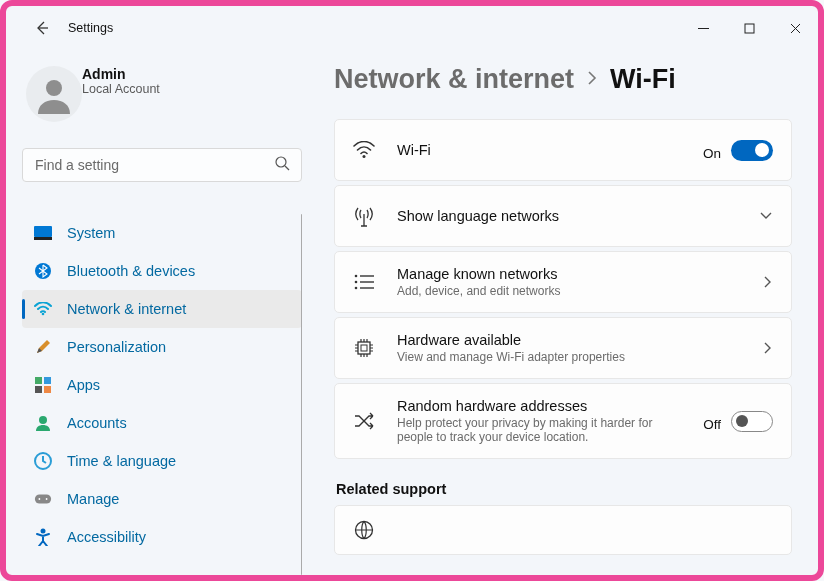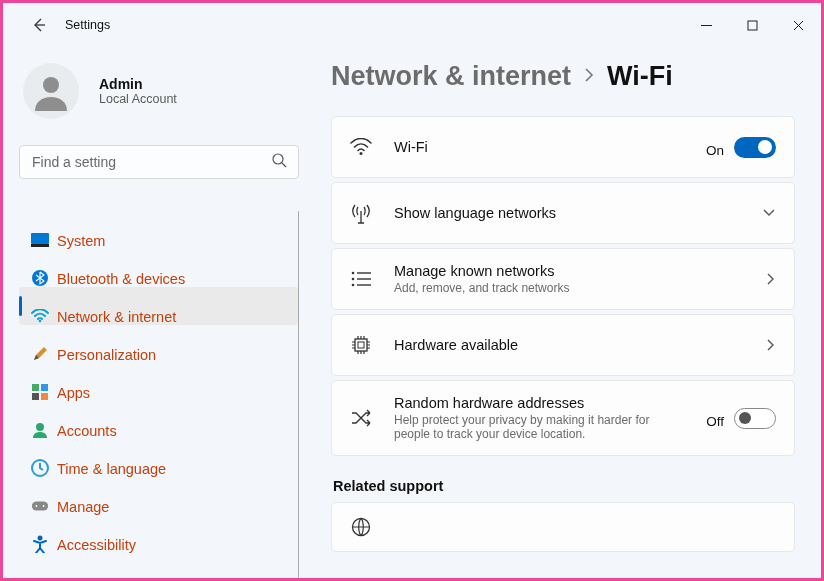--- a/index.html
+++ b/index.html
@@ -1,35 +1,35 @@
 <!DOCTYPE html>
 <html><head>
 <meta charset="utf-8">
 <style>
   * { box-sizing: border-box; margin: 0; padding: 0; font-family: "Segoe UI", Arial, sans-serif; }
   body { background: #f6f8fb; width: 824px; height: 581px; overflow: hidden; }
-  .window { width: 824px; height: 581px; background: #f3f6fa; position: relative; border: 3px solid #ec4899; border-radius: 0; }
+  .window { width: 824px; height: 581px; background: #f3f6fa; position: relative; border: 6px solid #ec4899; border-radius: 12px; }
   .titlebar { height: 44px; display: flex; align-items: center; padding: 0 0 0 24px; }
   .back { width: 24px; height: 24px; display: flex; align-items: center; justify-content: center; cursor: pointer; }
   .app-title { font-size: 12.5px; color: #111; margin-left: 14px; }
   .win-controls { margin-left: auto; display: flex; }
   .win-btn { width: 46px; height: 32px; display: flex; align-items: center; justify-content: center; cursor: pointer; }
   .content { display: flex; height: calc(100% - 44px); }
   .sidebar { width: 310px; padding: 6px 14px 0 16px; display:flex; flex-direction:column; }
-  .profile { display:flex; align-items:center; gap:20px; padding: 10px 4px 26px 4px; }
+  .profile { display:flex; gap:0; padding: 10px 4px 26px 4px; }
   .avatar { width: 56px; height: 56px; border-radius: 50%; background: #e9ecef; display:flex; align-items:center; justify-content:center; }
   .profile-name { font-size: 14px; font-weight:600; color:#111; }
   .profile-sub { font-size: 12.5px; color:#5a5a5a; }
   .search { position:relative; margin-bottom: 32px; }
   .search input { width: 100%; height: 34px; padding: 0 34px 0 12px; border: 1px solid #d9d9d9; border-radius: 4px; background:#fcfdfe; font-size: 14px; color:#555;}
   .search input::placeholder { color:#6a6a6a; }
   .search-icon { position:absolute; right:12px; top:8px; color:#444; }
   .nav { flex:1; overflow:hidden; position:relative; }
   .nav-scroll { position:absolute; right:-1px; top:0; bottom:0; width:2px; background:#aaa; border-radius:1px; }
-  .nav-item { display:flex; align-items:flex-end; gap:8px; height:38px; padding:0 12px; border-radius:4px; cursor:pointer; font-size:14.5px; color:#c2410c; }
+  .nav-item { display:flex; align-items:center; gap:15px; height:38px; padding:0 12px; border-radius:4px; cursor:pointer; font-size:14.5px; color:#0369a1; }
   .nav-item.active { background:#eaeaea; position:relative; }
   .nav-item.active::before { content:""; position:absolute; left:0; top:9px; bottom:9px; width:3px; background:#0067c0; border-radius:2px; }
   .nav-icon { width:18px; height:18px; display:flex; align-items:center; justify-content:center; flex-shrink:0; }
   .main { flex:1; padding: 4px 26px 0 18px; overflow:hidden; }
   .breadcrumb { display:flex; align-items:center; gap:12px; margin: 10px 0 24px 0; }
   .bc-parent { font-size: 27px; font-weight:600; color:#6c6c6c; }
   .bc-sep { color:#6c6c6c; }
   .bc-current { font-size: 27px; font-weight:600; color:#111; }
   .card { background:#fdfdfd; border:1px solid #e7e7e7; border-radius:5px; padding:0 18px; display:flex; align-items:center; min-height:62px; margin-bottom:4px; }
   .card-icon { width:22px; display:flex; align-items:center; justify-content:center; margin-right:22px; color:#333; }
@@ -235,39 +235,40 @@
               <circle cx="2" cy="2" r="1.3" fill="#333"></circle>
               <path d="M6 2h14" stroke="#333" stroke-width="1.4"></path>
               <circle cx="2" cy="8" r="1.3" fill="#333"></circle>
               <path d="M6 8h14" stroke="#333" stroke-width="1.4"></path>
               <circle cx="2" cy="14" r="1.3" fill="#333"></circle>
               <path d="M6 14h14" stroke="#333" stroke-width="1.4"></path>
             </svg>
           </span>
         <div class="card-body">
           <div class="card-title">Manage known networks</div>
-          <div class="card-sub">Add, remove, and track networks</div>
+          <div class="card-sub">Add, device, and edit networks</div>
         </div>
         <div class="card-right chev">
             <svg width="10" height="14" viewBox="0 0 10 14">
               <path d="M2 2l5 5-5 5" stroke="#555" stroke-width="1.4" fill="none"></path>
             </svg>
           </div>
       </div>
 
       <div class="card">
         <span class="card-icon">
             <svg width="22" height="22" viewBox="0 0 22 22">
               <rect x="5" y="5" width="12" height="12" stroke="#333" stroke-width="1.3" fill="none"></rect>
               <rect x="8" y="8" width="6" height="6" stroke="#333" stroke-width="1" fill="none"></rect>
               <path d="M8 2v3M11 2v3M14 2v3M8 17v3M11 17v3M14 17v3M2 8h3M2 11h3M2 14h3M17 8h3M17 11h3M17 14h3" stroke="#333" stroke-width="1.2"></path>
             </svg>
           </span>
         <div class="card-body">
           <div class="card-title">Hardware available</div>
+          <div class="card-sub">View and manage Wi-Fi adapter properties</div>
         </div>
         <div class="card-right chev">
             <svg width="10" height="14" viewBox="0 0 10 14">
               <path d="M2 2l5 5-5 5" stroke="#555" stroke-width="1.4" fill="none"></path>
             </svg>
           </div>
       </div>
 
       <div class="card" style="min-height:76px;">
         <span class="card-icon">

